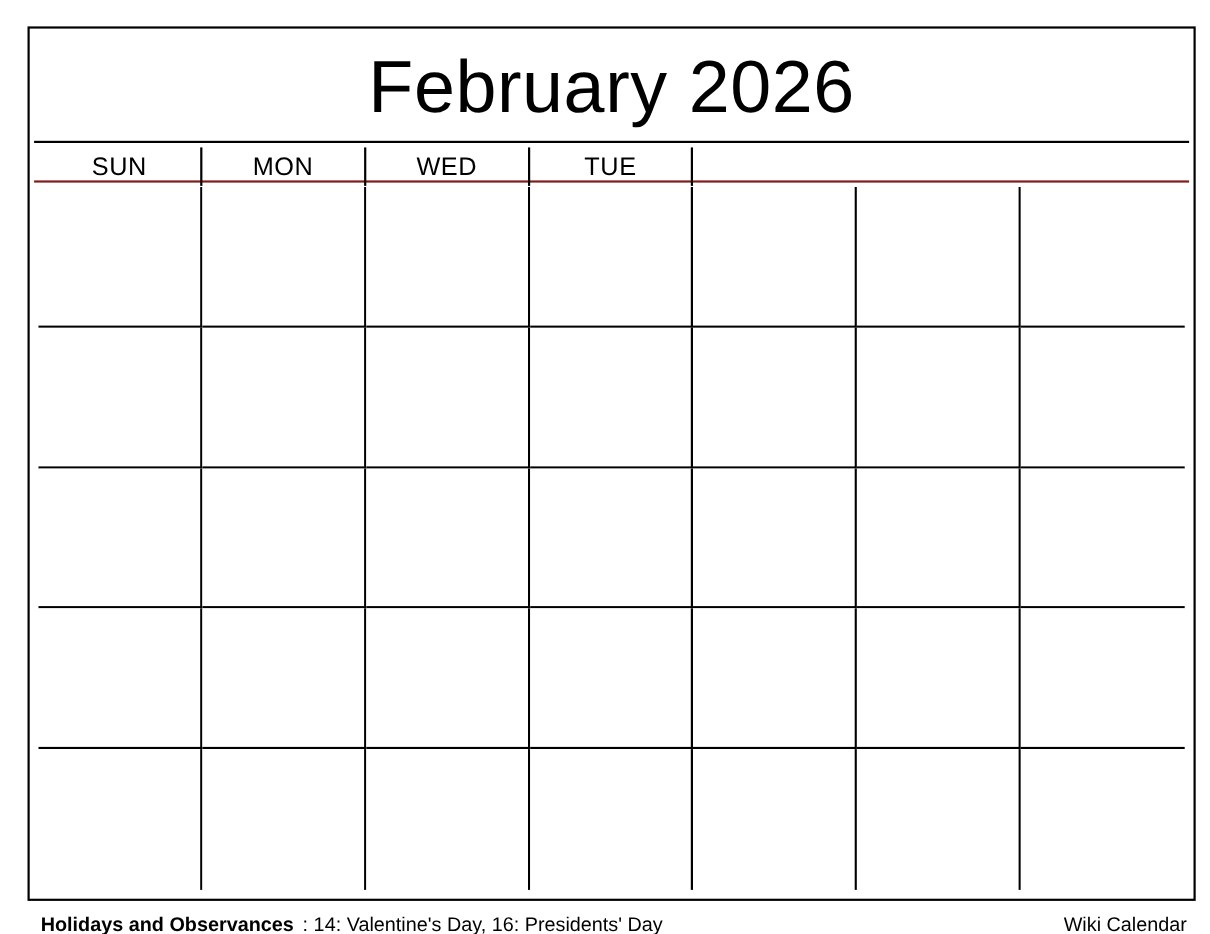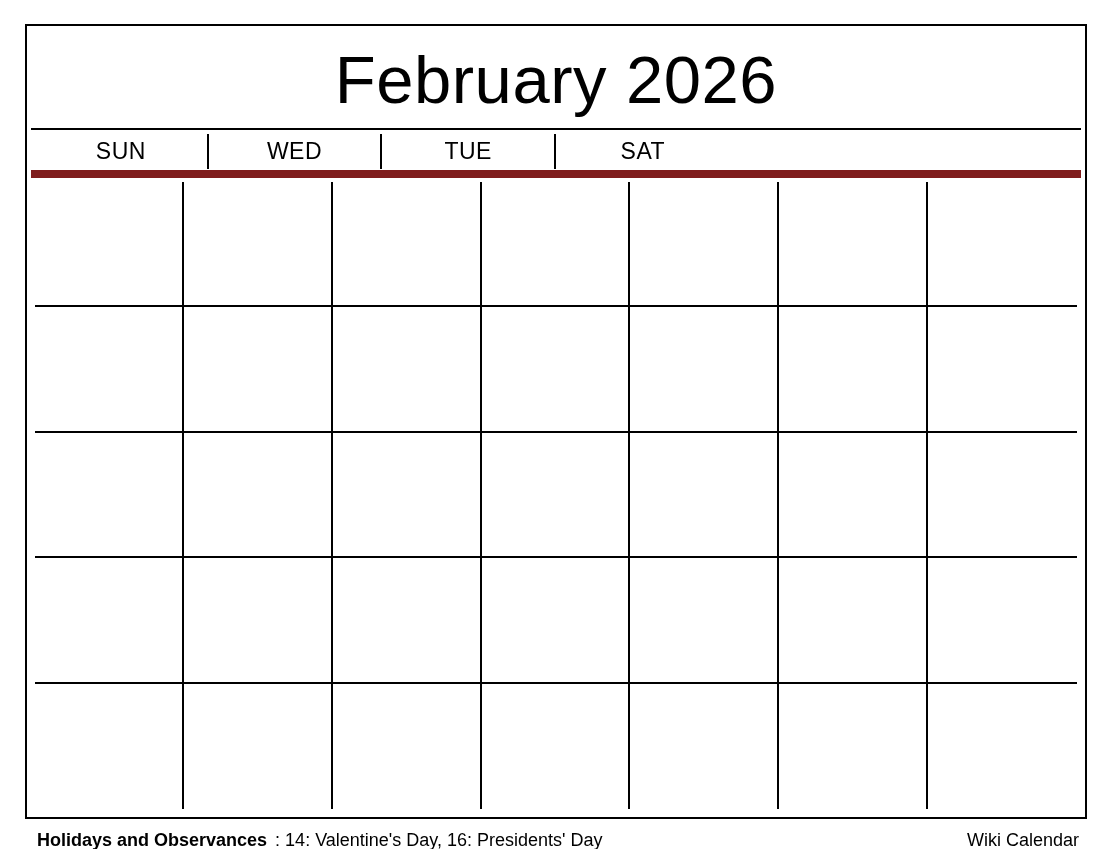--- a/index.html
+++ b/index.html
@@ -31,25 +31,25 @@
     align-items: center;
     justify-content: center;
   }
   .title-text {
     font-size: 67px;
     font-weight: 400;
     letter-spacing: 0.5px;
     white-space: nowrap;
   }
   .weekday-row {
-    height: 48px;
+    height: 36px;
     flex: 0 0 auto;
-    border-bottom: 8px solid #7f1d1d;
+    border-bottom: 2px solid #7f1d1d;
     display: grid;
-    grid-template-columns: repeat(6, 1fr);
+    grid-template-columns: repeat(7, 1fr);
   }
   .weekday-cell {
     display: flex;
     align-items: center;
     justify-content: center;
     font-size: 23px;
     font-weight: 400;
     letter-spacing: 0.5px;
     border-right: 2px solid #000000;
   }
@@ -85,23 +85,23 @@
 </style>
 </head>
 <body>
 
 <div class="calendar-frame">
   <div class="title-row">
     <div class="title-text">February 2026</div>
   </div>
   <div class="weekday-row">
     <div class="weekday-cell">SUN</div>
+    <div class="weekday-cell">MON</div>
     <div class="weekday-cell">WED</div>
     <div class="weekday-cell">TUE</div>
-    <div class="weekday-cell last-col">SAT</div>
   </div>
   <div class="calendar-body">
       <div class="day-cell"></div>
       <div class="day-cell"></div>
       <div class="day-cell"></div>
       <div class="day-cell"></div>
       <div class="day-cell"></div>
       <div class="day-cell"></div>
       <div class="day-cell last-col"></div>
       <div class="day-cell"></div>

